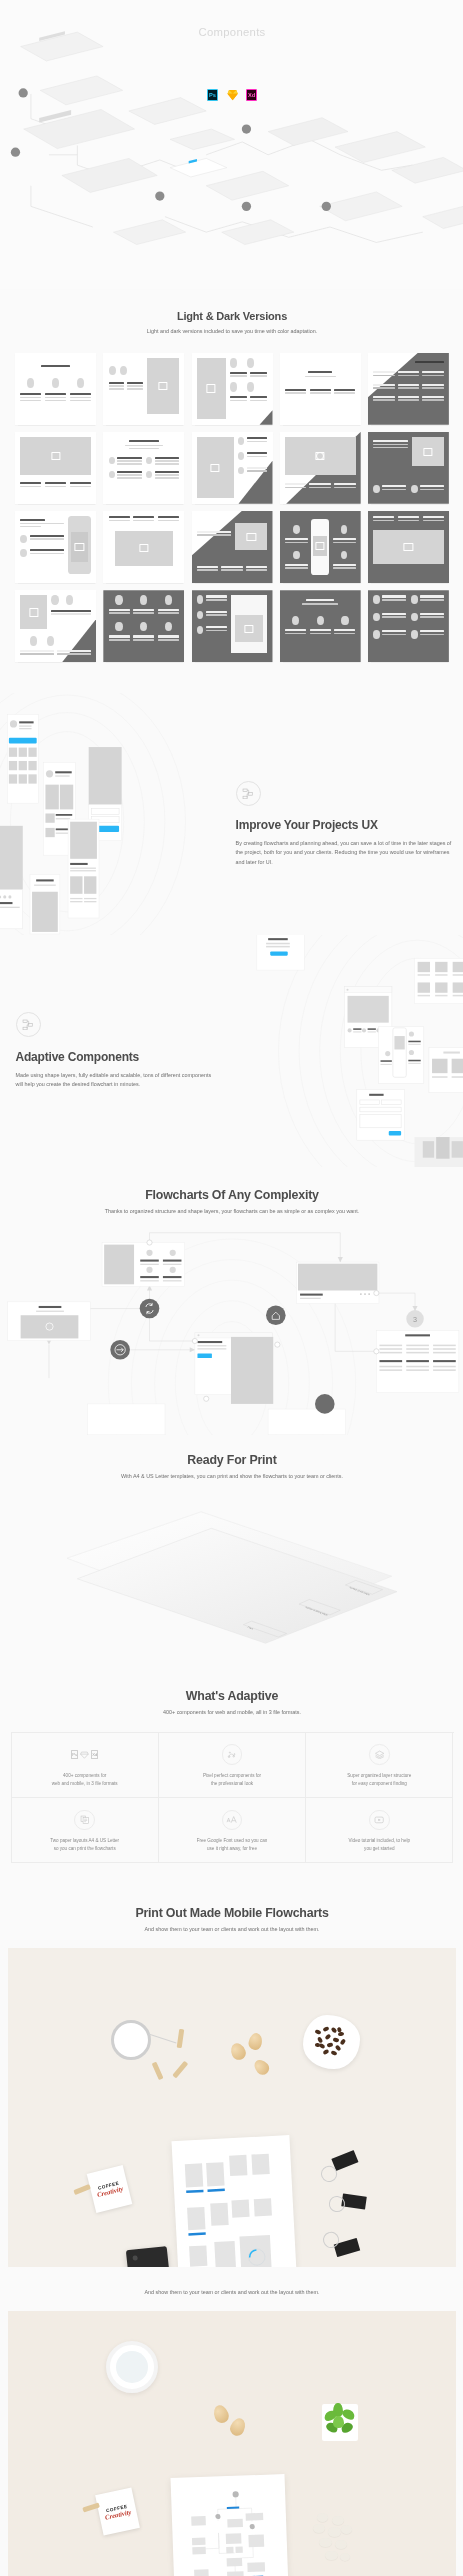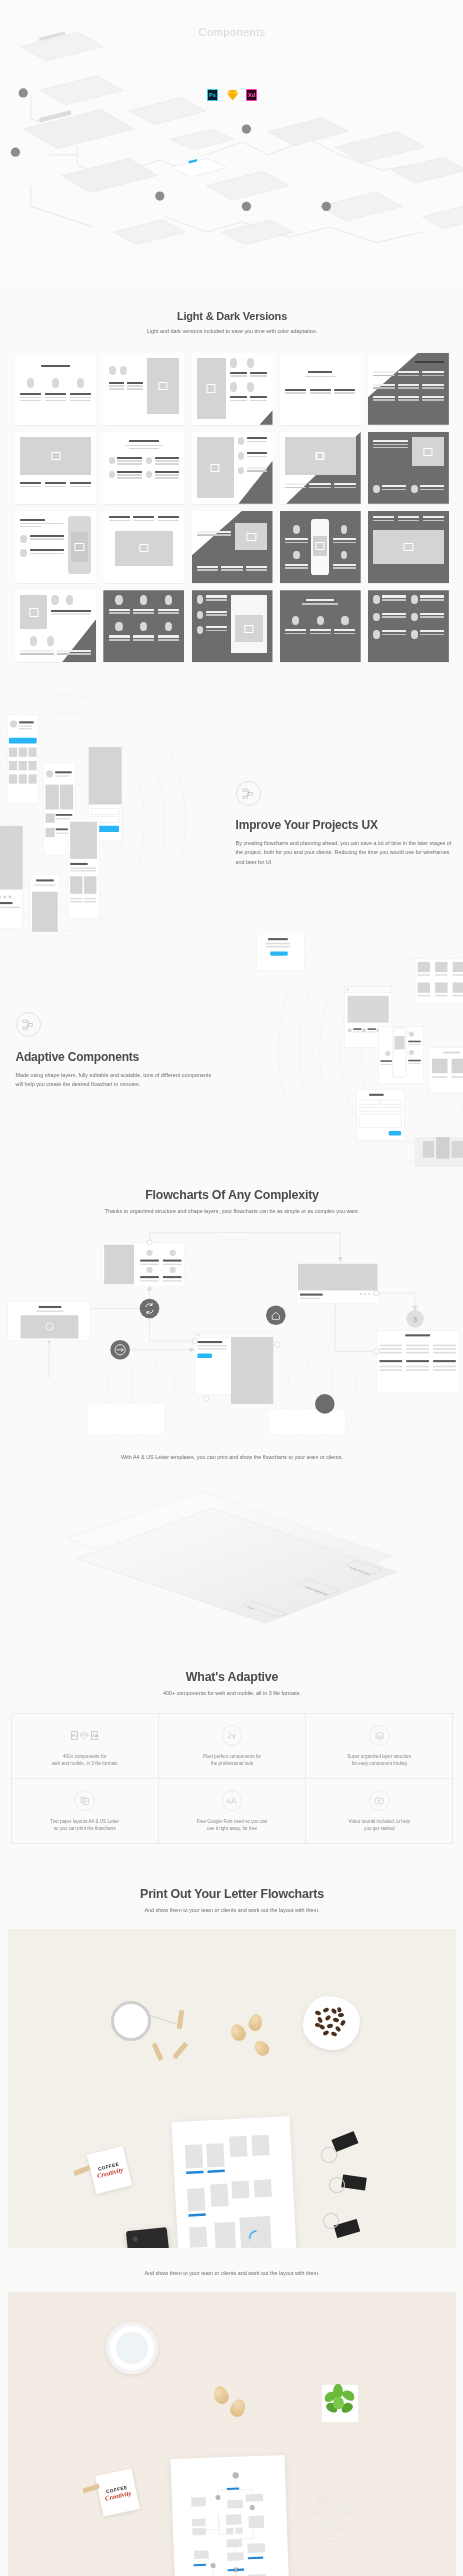--- a/index.html
+++ b/index.html
@@ -1252,20 +1252,21 @@
         <text x="805" y="211" text-anchor="middle" font-family="Liberation Sans, sans-serif" font-size="14" fill="#9a9a9a">3</text>
       </g>
       <g>
           <circle cx="630" cy="370" r="19" fill="#6d6d6d"></circle>
         </g>
     </svg>
   </section>
 
   <section class="section print-sec">
     <div class="sec-head">
+      <h2 class="sec-title">Ready For Print</h2>
       <p class="sec-sub">With A4 &amp; US Letter templates, you can print and show the flowcharts to your team or clients.</p>
     </div>
     <div class="paper-stage">
       <svg viewBox="0 0 900 300" width="464" height="155">
         <defs>
           <linearGradient id="pg1" x1="0" y1="0" x2="1" y2="1">
             <stop offset="0" stop-color="#ffffff"></stop>
               <stop offset="1" stop-color="#eeeeee"></stop>
           </linearGradient>
           <linearGradient id="pg2" x1="0" y1="0" x2="1" y2="1">
@@ -1360,21 +1361,21 @@
               <polygon points="8.5,7.2 13,9.5 8.5,11.8" fill="#c2c2c2" stroke="none"></polygon>
           </svg>
         </div>
         <div class="incl-text">Video tutorial included, to help<br>you get started</div>
       </div>
     </div>
   </section>
 
   <section class="section photo-sec">
     <div class="sec-head">
-      <h2 class="sec-title">Print Out Your Letter Flowcharts</h2>
+      <h2 class="sec-title">Print Out Made Mobile Flowcharts</h2>
       <p class="sec-sub">And show them to your team or clients and work out the layout with them.</p>
     </div>
 
     <div class="photo-frame photo-a">
 
       <div class="prop twine" style="left:103px;top:72px;width:40px;height:40px;"></div>
       <div class="prop" style="left:140px;top:90px;width:29px;height:0.8px;background:#d4d4d4;transform:rotate(18deg);"></div>
 
       <div class="prop" style="left:170px;top:81px;width:4.6px;height:18.5px;background:#e0c79a;border-radius:1.5px;transform:rotate(8deg);"></div>
       <div class="prop" style="left:147px;top:114px;width:4.6px;height:17.5px;background:#e0c79a;border-radius:1.5px;transform:rotate(-24deg);"></div>

